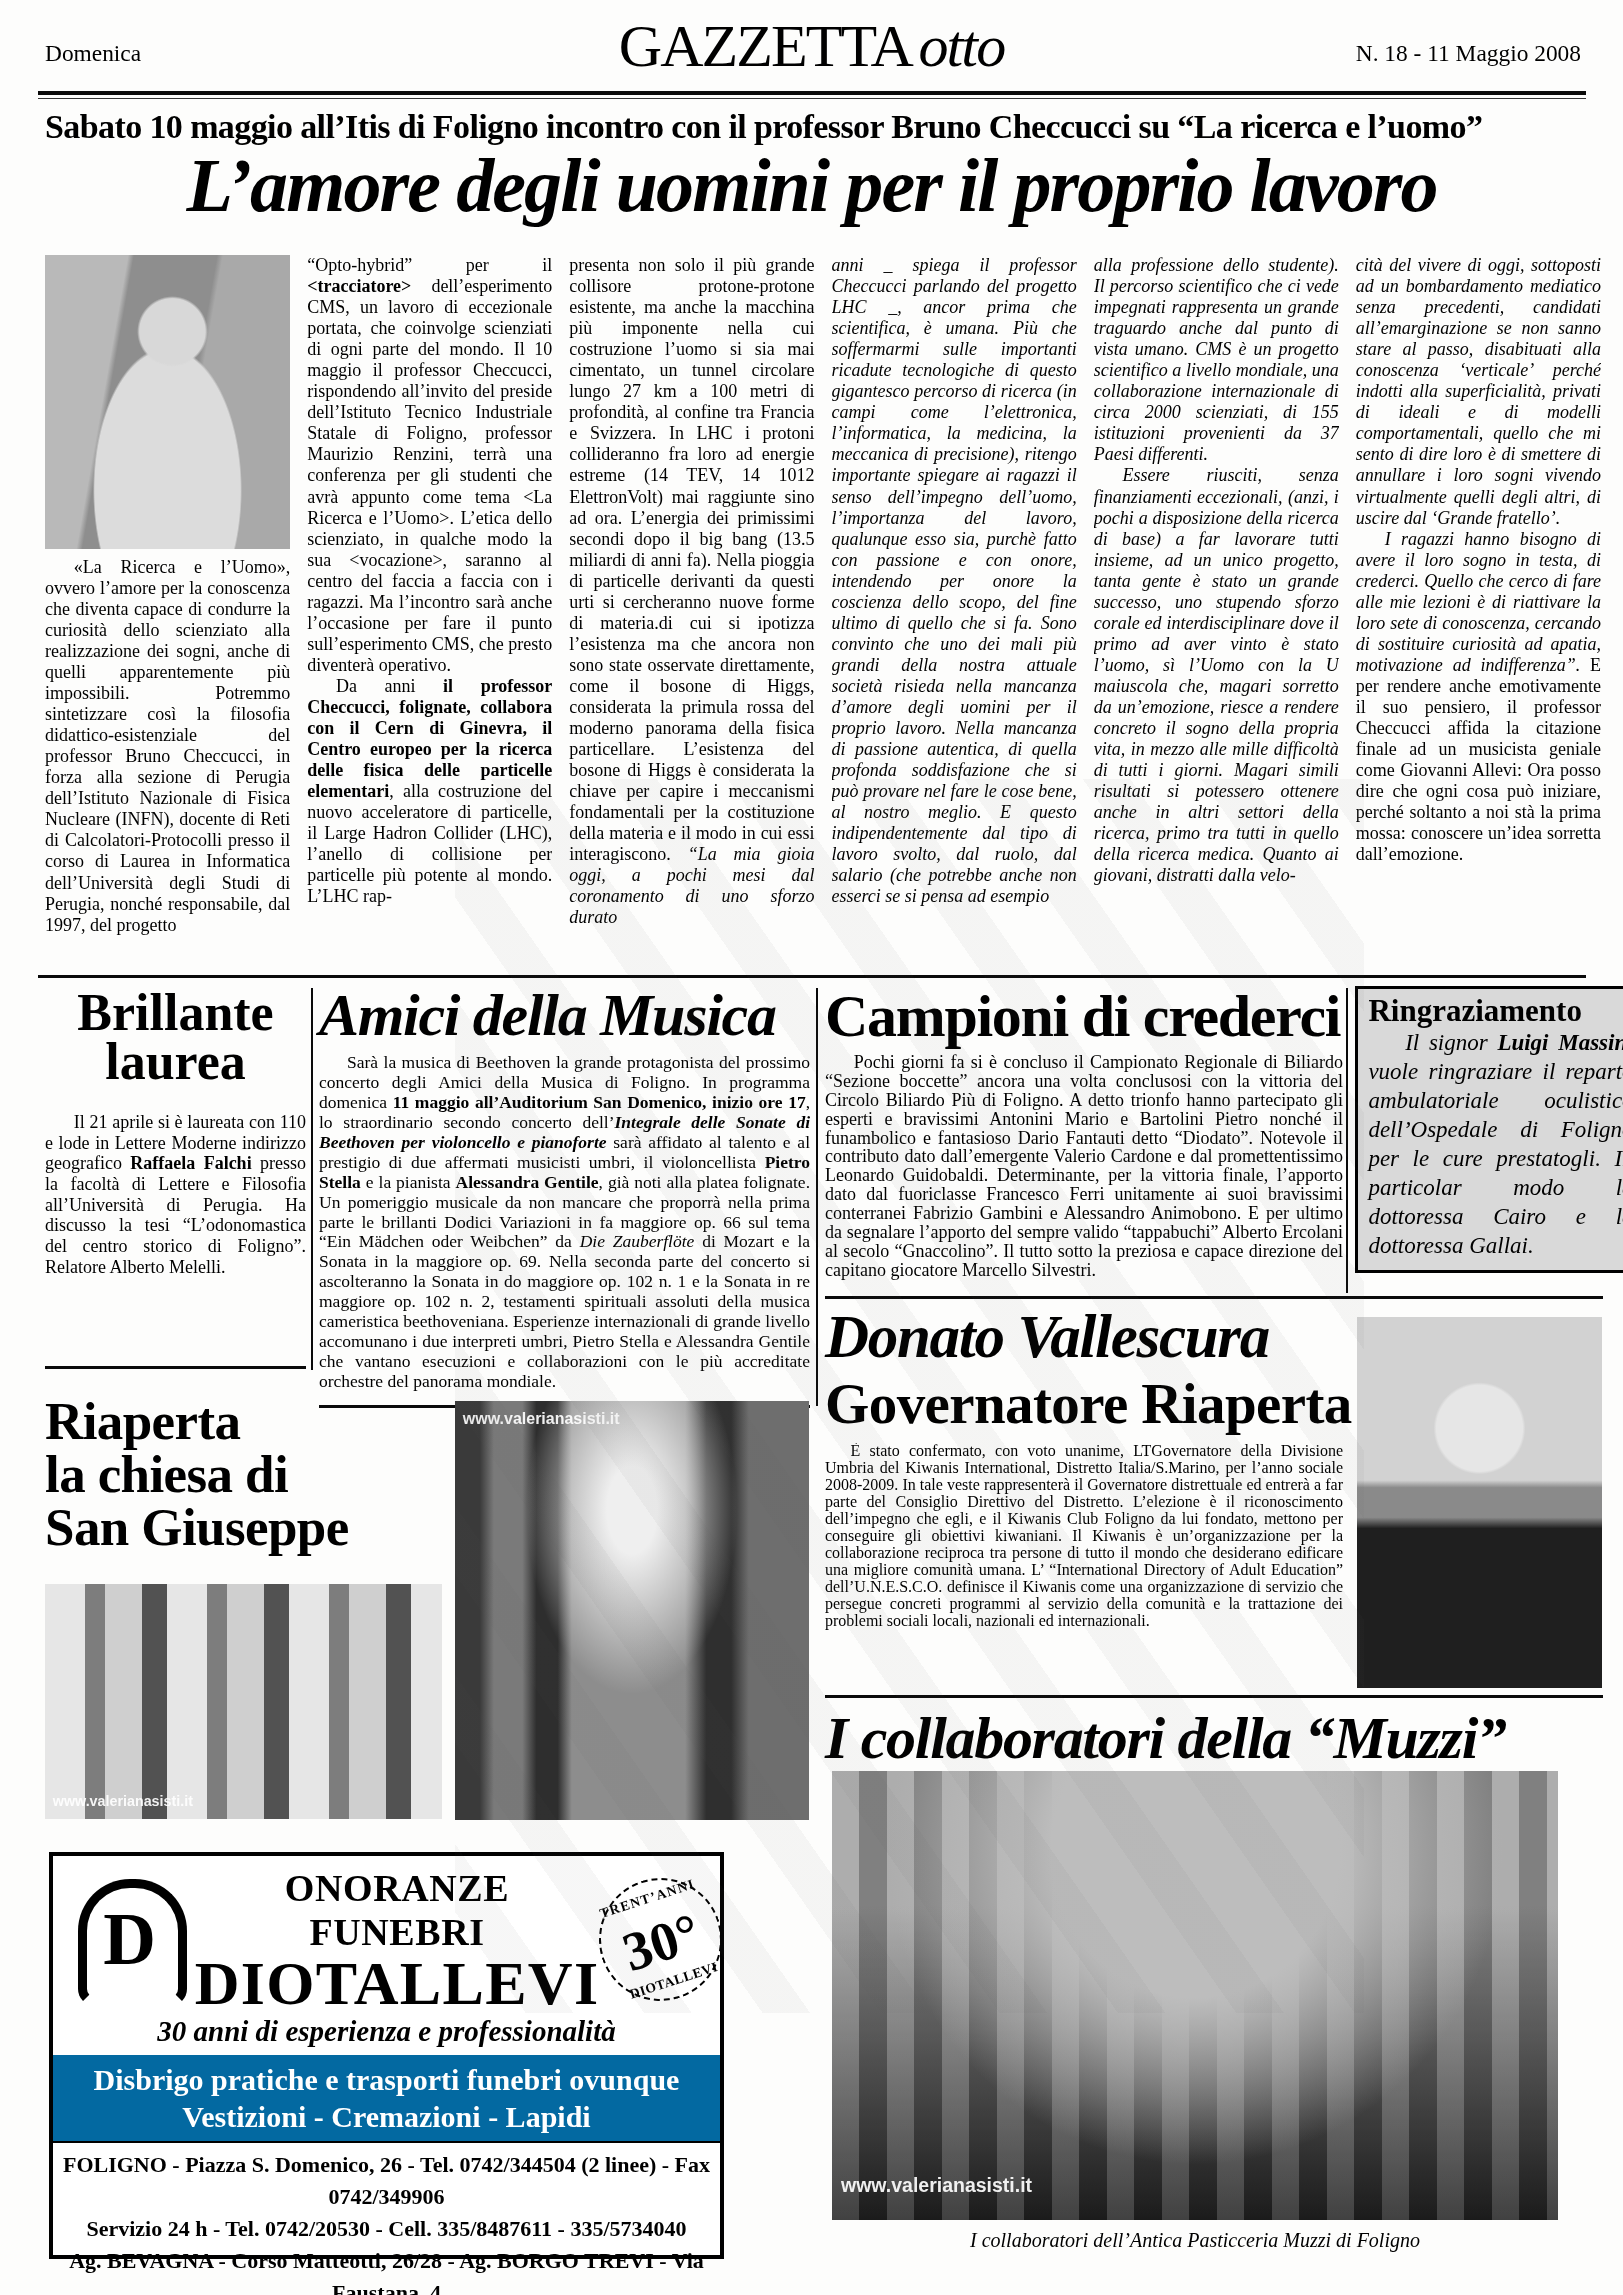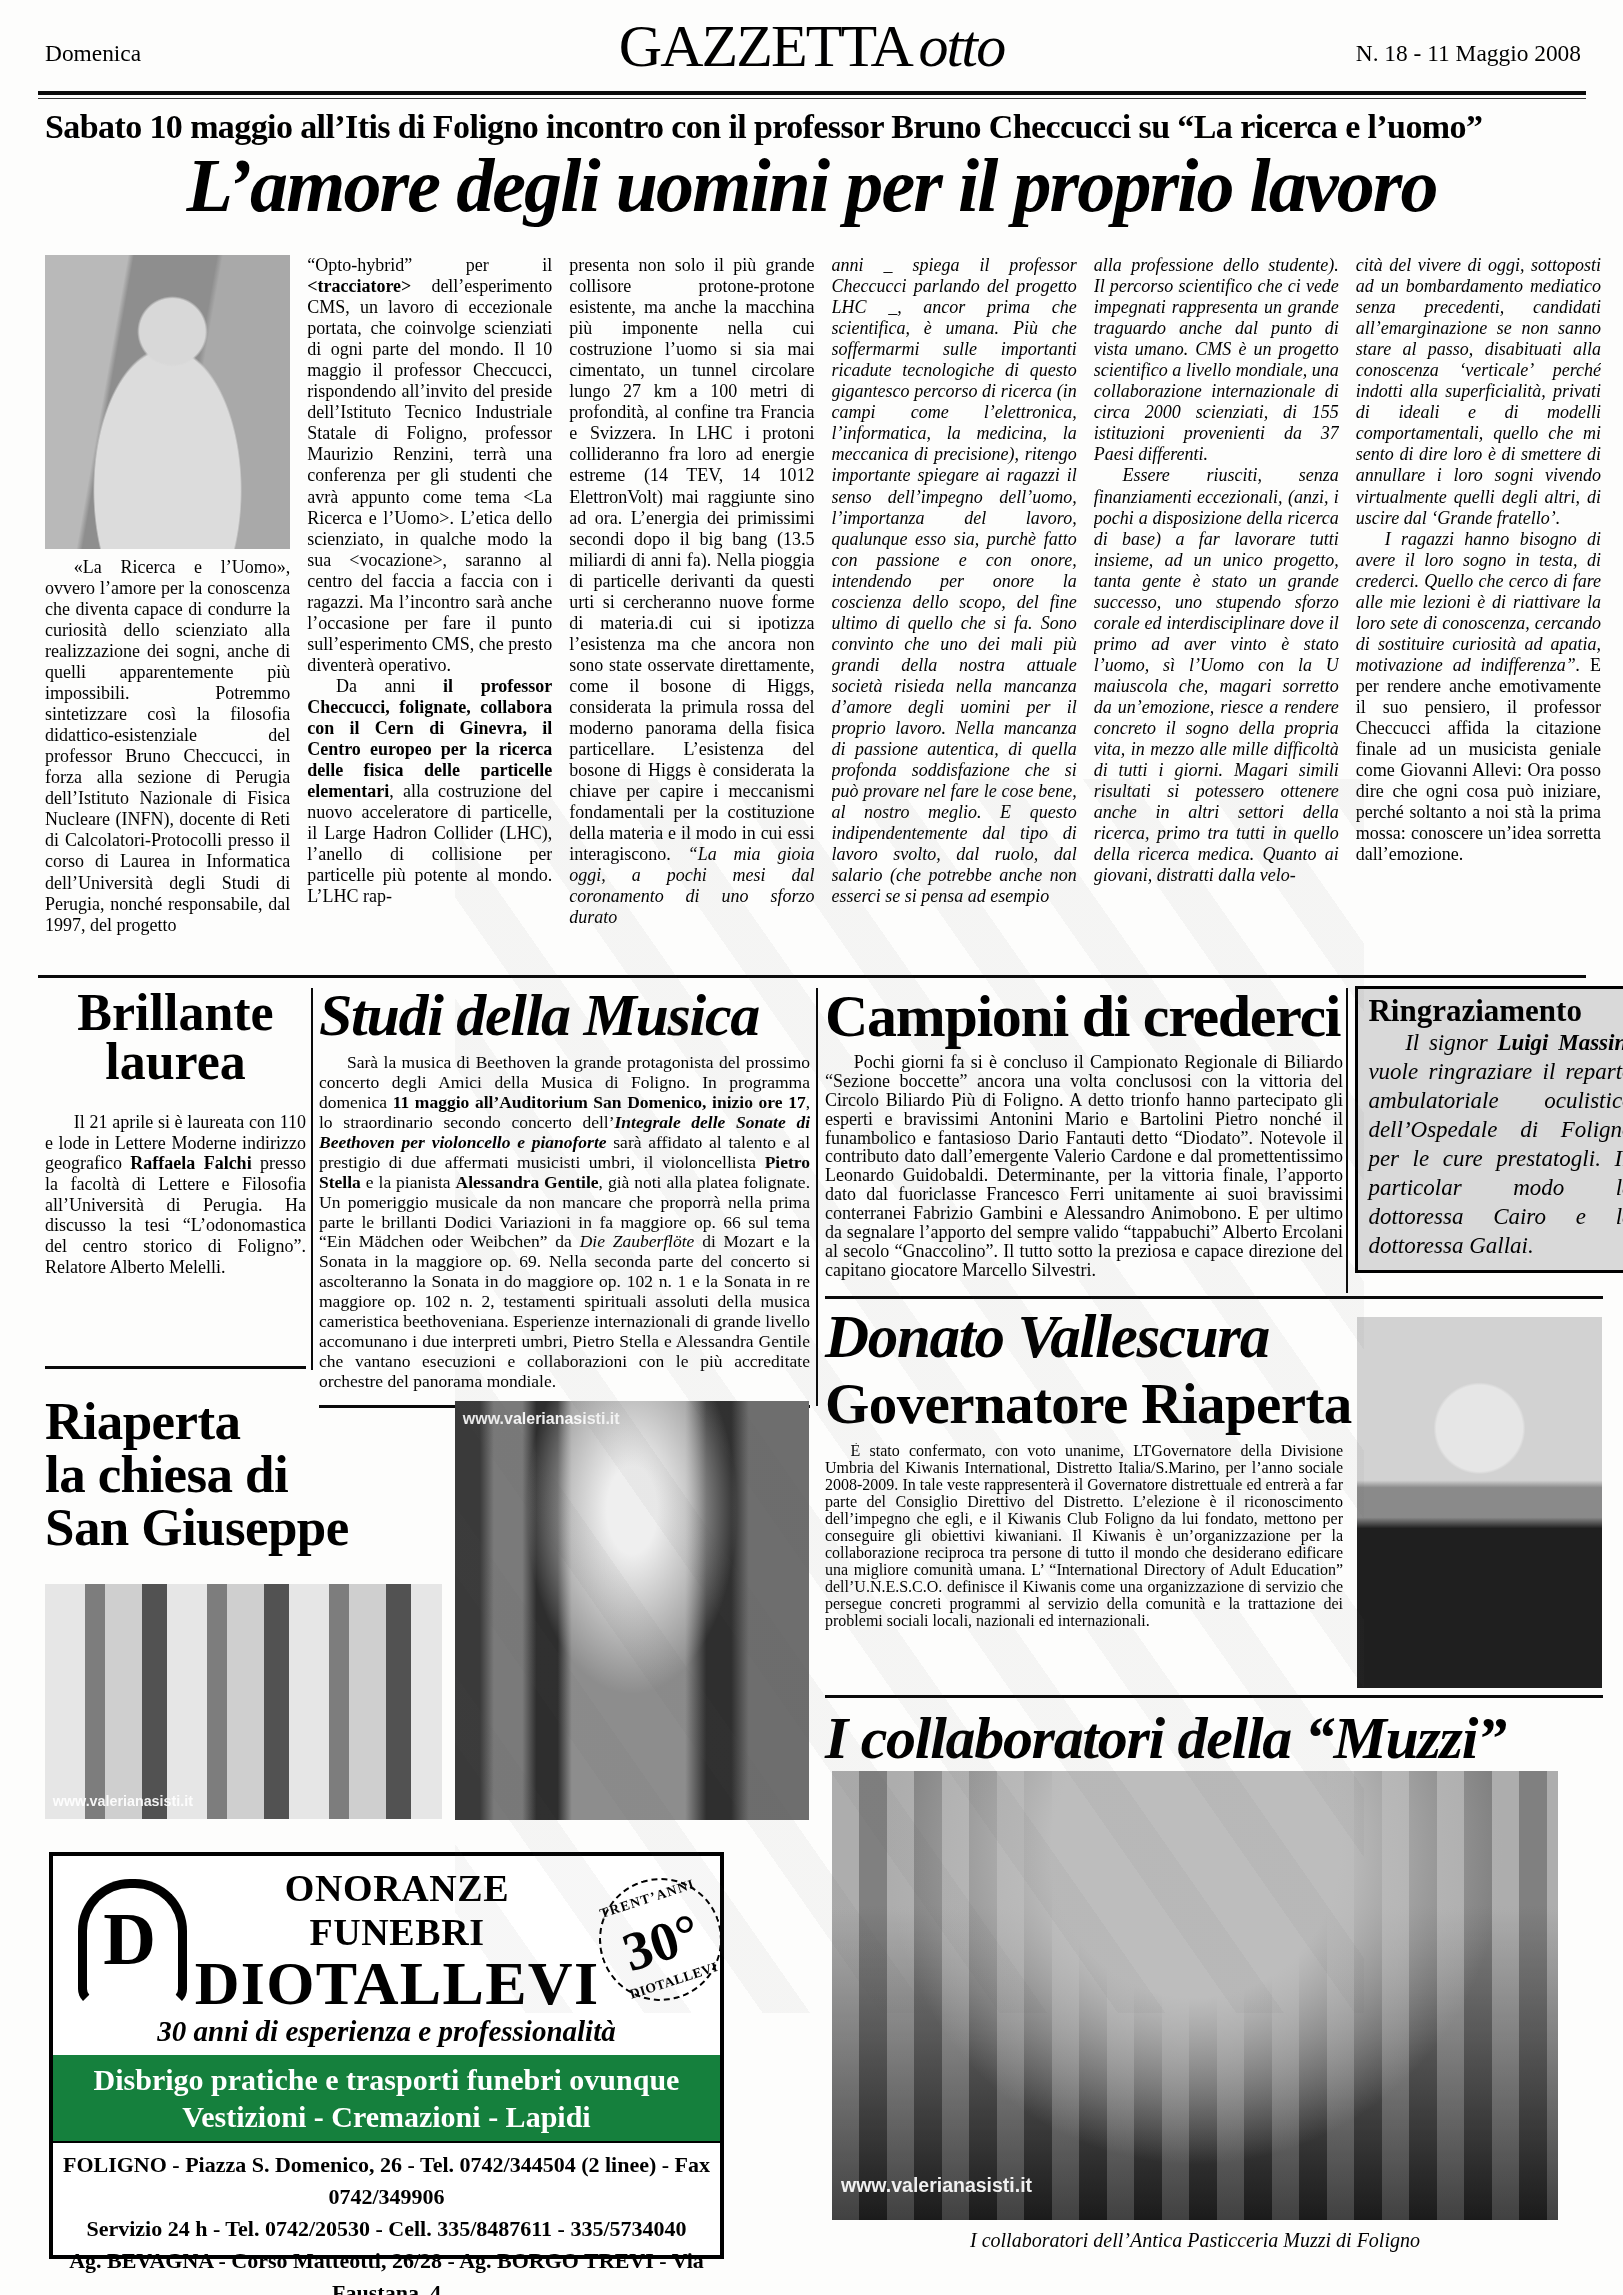--- a/index.html
+++ b/index.html
@@ -78,21 +78,21 @@
   .logo-d{position:absolute;left:0;right:0;top:23.4px;text-align:center;font-size:73px;font-weight:bold;}
   .ad-titles{flex:1;text-align:center;}
   .ad-line1{font-size:38px;font-weight:bold;letter-spacing:0.6px;}
   .ad-line2{font-size:62px;font-weight:bold;letter-spacing:1.3px;line-height:.95;}
   .stamp{position:relative;width:123px;height:123px;flex:none;border:2.6px dashed #000;border-radius:50%;
          transform:rotate(-18deg);text-align:center;box-sizing:border-box;}
   .stamp-num{display:block;margin-top:31px;font-size:55px;font-weight:bold;}
   .stamp-top{position:absolute;top:9px;left:0;right:0;font-size:13.6px;font-weight:bold;letter-spacing:1.3px;}
   .stamp-bottom{position:absolute;bottom:7.8px;left:0;right:0;font-size:13.6px;font-weight:bold;letter-spacing:0.6px;}
   .ad-tag{text-align:center;font-size:29px;font-weight:bold;font-style:italic;margin-top:1.3px;}
-  .ad-band{margin-top:7.8px;background:#15803d;color:#fff;text-align:center;font-weight:bold;font-size:30px;
+  .ad-band{margin-top:7.8px;background:#0369a1;color:#fff;text-align:center;font-weight:bold;font-size:30px;
            line-height:1.25;padding:5.2px 0;}
   .ad-addr{padding:6.5px 3.9px;text-align:center;font-size:22px;font-weight:bold;line-height:1.45;border-top:2.6px solid #000;}
 
   .ghost{left:455px;top:779px;width:909px;height:1234px;opacity:.05;pointer-events:none;
          background:repeating-linear-gradient(55deg,transparent 0 58px,#555 58px 97px);}
 </style>
 </head>
 <body>
 
 <div class="sheet">
@@ -135,21 +135,21 @@
     <div>Brillante</div>
     <div>laurea</div>
   </div>
   <div class="abs bril-body">
     <p class="ind"><span>Il 21 aprile si è laureata con 110 e lode in Lettere Moderne indirizzo geografico </span><span class="b">Raffaela Falchi</span><span> presso la facoltà di Lettere e Filosofia all’Università di Perugia. Ha discusso la tesi “L’odonomastica del centro storico di Foligno”. Relatore Alberto Melelli.</span></p>
   </div>
   <div class="abs rule" style="left:45px;top:1366px;width:261px;height:2.6px;"></div>
 
   <div class="abs rule" style="left:311px;top:988px;width:1.9px;height:382px;"></div>
 
-  <div class="abs amici-title">Studi della Musica</div>
+  <div class="abs amici-title">Amici della Musica</div>
   <div class="abs amici-body">
     <p class="ind"><span>Sarà la musica di Beethoven la grande protagonista del prossimo concerto degli Amici della Musica di Foligno. In programma domenica </span><span class="b">11 maggio all’Auditorium San Domenico, inizio ore 17</span><span>, lo straordinario secondo concerto dell’</span><span class="bi">Integrale delle Sonate di Beethoven per violoncello e pianoforte</span><span> sarà affidato al talento e al prestigio di due affermati musicisti umbri, il violoncellista </span><span class="b">Pietro Stella</span><span> e la pianista </span><span class="b">Alessandra Gentile</span><span>, già noti alla platea folignate. Un pomeriggio musicale da non mancare che proporrà nella prima parte le brillanti Dodici Variazioni in fa maggiore op. 66 sul tema “Ein Mädchen oder Weibchen” da </span><span class="i">Die Zauberflöte</span><span> di Mozart e la Sonata in la maggiore op. 69. Nella seconda parte del concerto si ascolteranno la Sonata in do maggiore op. 102 n. 1 e la Sonata in re maggiore op. 102 n. 2, testamenti spirituali assoluti della musica cameristica beethoveniana. Esperienze internazionali di grande livello accomunano i due interpreti umbri, Pietro Stella e Alessandra Gentile che vantano esecuzioni e collaborazioni con le più accreditate orchestre del panorama mondiale.</span></p>
   </div>
   <div class="abs rule" style="left:319px;top:1405px;width:491px;height:2.6px;"></div>
 
   <div class="abs rule" style="left:816px;top:988px;width:1.9px;height:418px;"></div>
 
   <div class="abs camp-title">Campioni di crederci</div>
   <div class="abs camp-body">
     <p class="ind">Pochi giorni fa si è concluso il Campionato Regionale di Biliardo “Sezione boccette” ancora una volta conclusosi con la vittoria del Circolo Biliardo Più di Foligno. A detto trionfo hanno partecipato gli esperti e bravissimi Antonini Mario e Bartolini Pietro nonché il funambolico e fantasioso Dario Fantauti detto “Diodato”. Notevole il contributo dato dall’emergente Valerio Cardone e dal promettentissimo Leonardo Guidobaldi. Determinante, per la vittoria finale, l’apporto dato dal fuoriclasse Francesco Ferri unitamente ai suoi bravissimi conterranei Fabrizio Gambini e Alessandro Animobono. E per ultimo da segnalare l’apporto del sempre valido “tappabuchi” Alberto Ercolani al secolo “Gnaccolino”. Il tutto sotto la preziosa e capace direzione del capitano giocatore Marcello Silvestri.</p>

